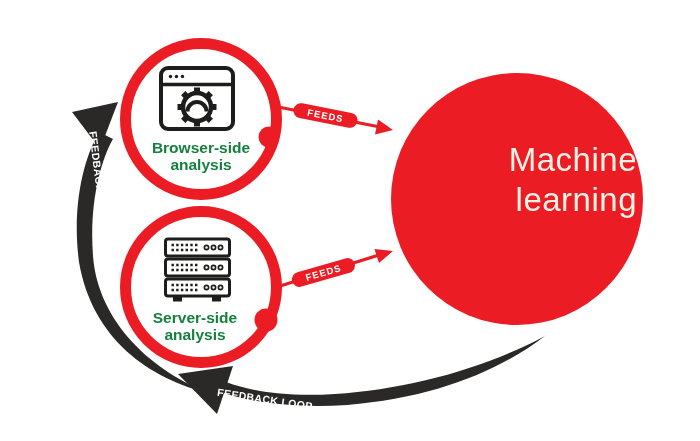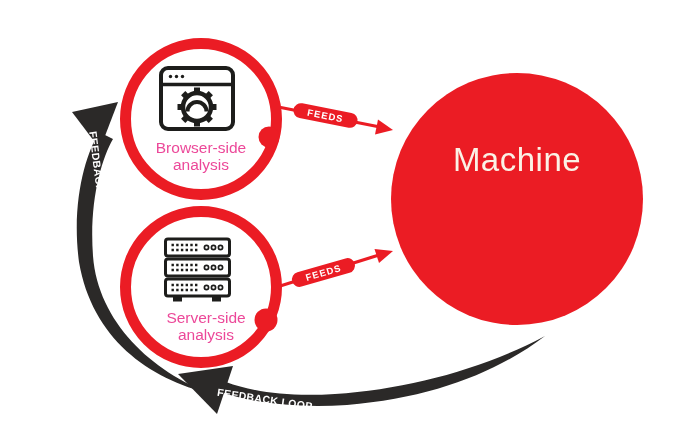--- a/index.html
+++ b/index.html
@@ -3,25 +3,25 @@
 <meta charset="utf-8">
 <style>
   html,body{margin:0;padding:0;background:#ffffff;}
   .stage{
     position:relative;width:700px;height:441px;background:#ffffff;
     overflow:hidden;font-family:"Liberation Sans", sans-serif;
   }
   .stage svg{position:absolute;left:0;top:0;}
   .abs{position:absolute;}
   .node-label{
-    width:160px;text-align:center;color:#ec4899;
-    font-size:15.5px;line-height:16.5px;font-weight:400;
+    width:160px;text-align:center;color:#15803d;
+    font-size:15.5px;line-height:16.5px;font-weight:700;
   }
   .big-label{
-    width:240px;text-align:center;color:#FBF2E6;
+    width:240px;text-align:right;color:#FBF2E6;
     font-size:33px;line-height:40px;font-weight:400;letter-spacing:.5px;
   }
   .feeds-pill{
     width:65px;height:15px;background:#EB1C24;border-radius:8px;
     display:flex;align-items:center;justify-content:center;
     color:#ffffff;font-size:9.5px;font-weight:bold;letter-spacing:1px;
   }
   .feedback-text{
     width:110px;text-align:center;color:#ffffff;
     font-size:10.5px;font-weight:bold;letter-spacing:.4px;white-space:nowrap;
@@ -108,27 +108,28 @@
 
       <rect x="173" y="296" width="9" height="5.5" fill="#1d1d1b" stroke="none"></rect>
       <rect x="212" y="296" width="9" height="5.5" fill="#1d1d1b" stroke="none"></rect>
     </g>
   </svg>
 
   <div class="abs node-label" style="left:121px;top:140px;">
     <div>Browser-side</div>
     <div>analysis</div>
   </div>
-  <div class="abs node-label" style="left:126px;top:310px;">
+  <div class="abs node-label" style="left:115px;top:310px;">
     <div>Server-side</div>
     <div>analysis</div>
   </div>
 
   <div class="abs big-label" style="left:397px;top:140px;">
     <div>Machine</div>
+    <div>learning</div>
   </div>
 
   <div class="abs feeds-pill" style="left:293px;top:108px;transform:rotate(11deg);">
     <span>FEEDS</span>
   </div>
   <div class="abs feeds-pill" style="left:291px;top:264.5px;transform:rotate(-16deg);">
     <span>FEEDS</span>
   </div>
 
   <div class="abs feedback-text" style="left:44px;top:173px;transform:rotate(83deg);">FEEDBACK LOOP</div>

